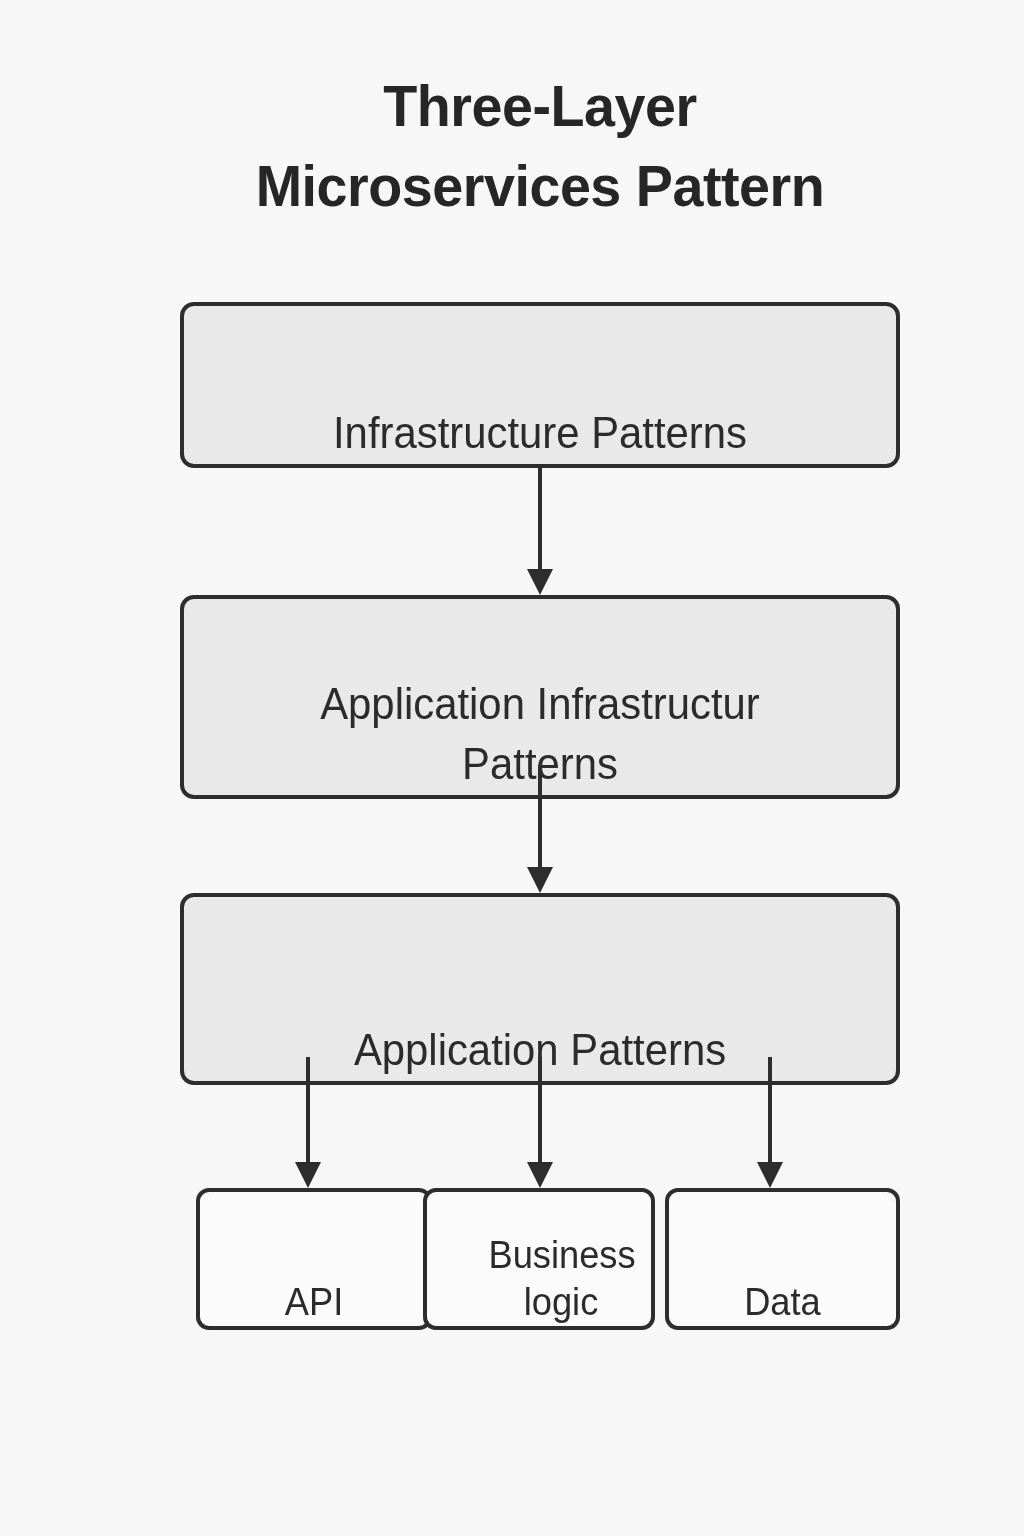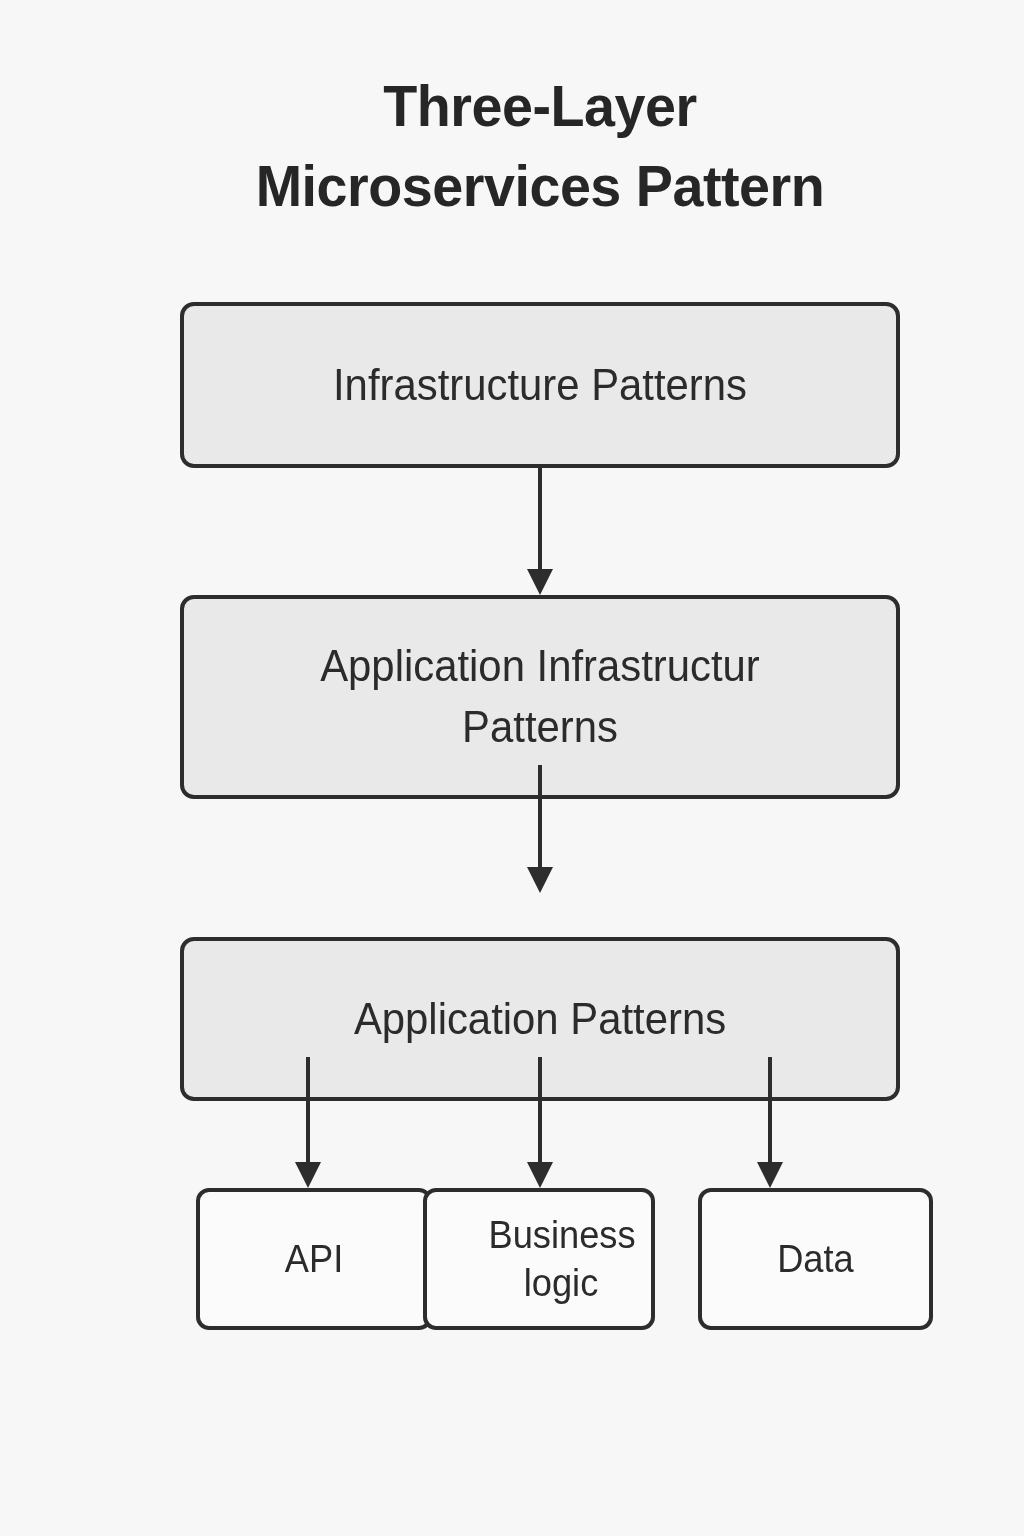--- a/index.html
+++ b/index.html
@@ -42,21 +42,21 @@
     white-space: pre-line;
   }
 
   
   .node {
     position: absolute;
     box-sizing: border-box;
     border: 4px solid #2d2d2d;
     border-radius: 14px;
     display: flex;
-    align-items: center;
+    align-items: flex-end;
     justify-content: center;
     text-align: center;
     overflow: hidden;
   }
 
   .node-label {
     display: block;
     width: 100%;
     padding: 0 12px;
     box-sizing: border-box;
@@ -80,22 +80,22 @@
 
   #node-infrastructure-patterns {
     top: 302px;
     height: 166px;
   }
   #node-application-infrastructure-patterns {
     top: 595px;
     height: 204px;
   }
   #node-application-patterns {
-    top: 937px;
-    height: 164px;
+    top: 893px;
+    height: 192px;
   }
 
   
   .clipped-label {
     white-space: pre-line;
   }
 
   
   .component-node {
     top: 1188px;
@@ -111,21 +111,21 @@
   #node-api {
     left: 168px;
     width: 236px;
   }
   #node-business-logic {
     left: 395px;
     width: 232px;
     padding-left: 44px;
   }
   #node-data {
-    left: 670px;
+    left: 637px;
     width: 235px;
   }
 
   
   .connector {
     position: absolute;
     pointer-events: none;
   }
   .connector-line {
     position: absolute;

